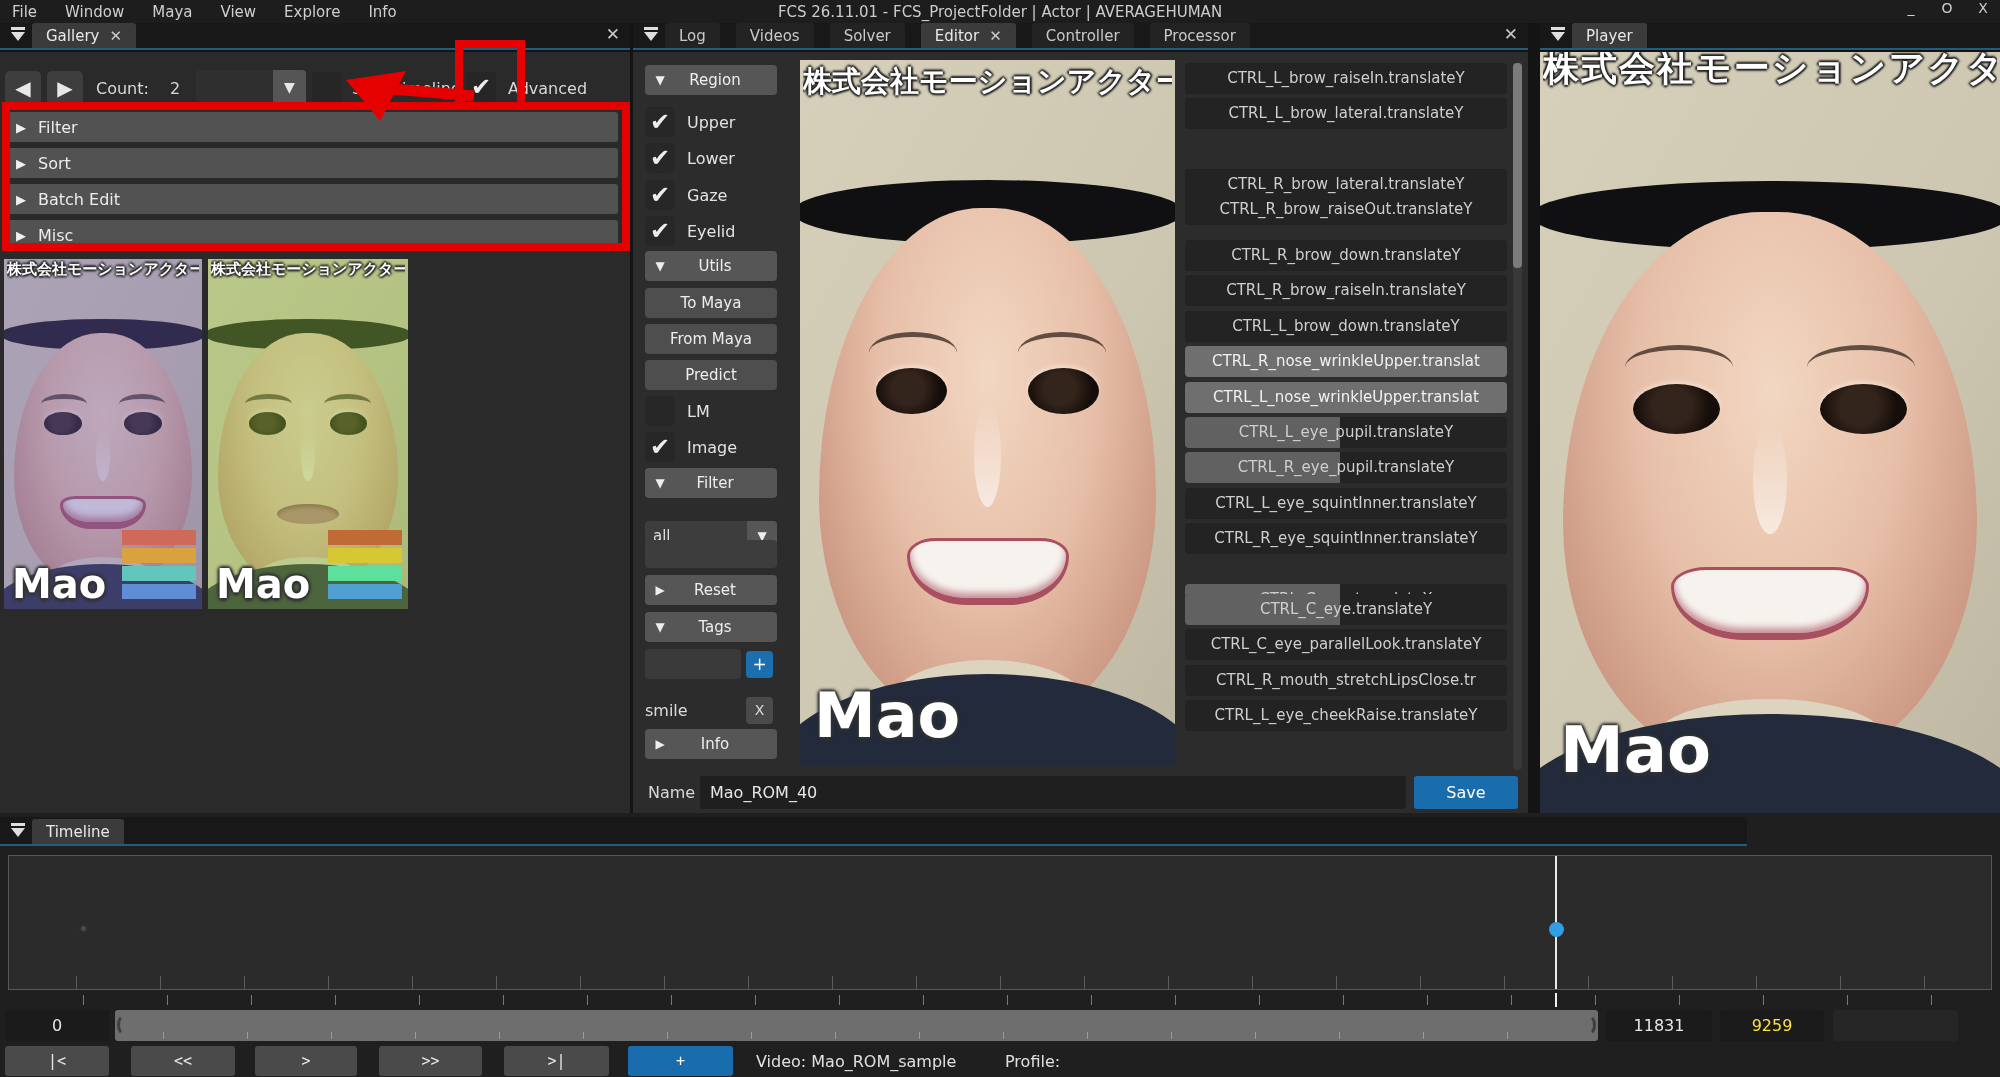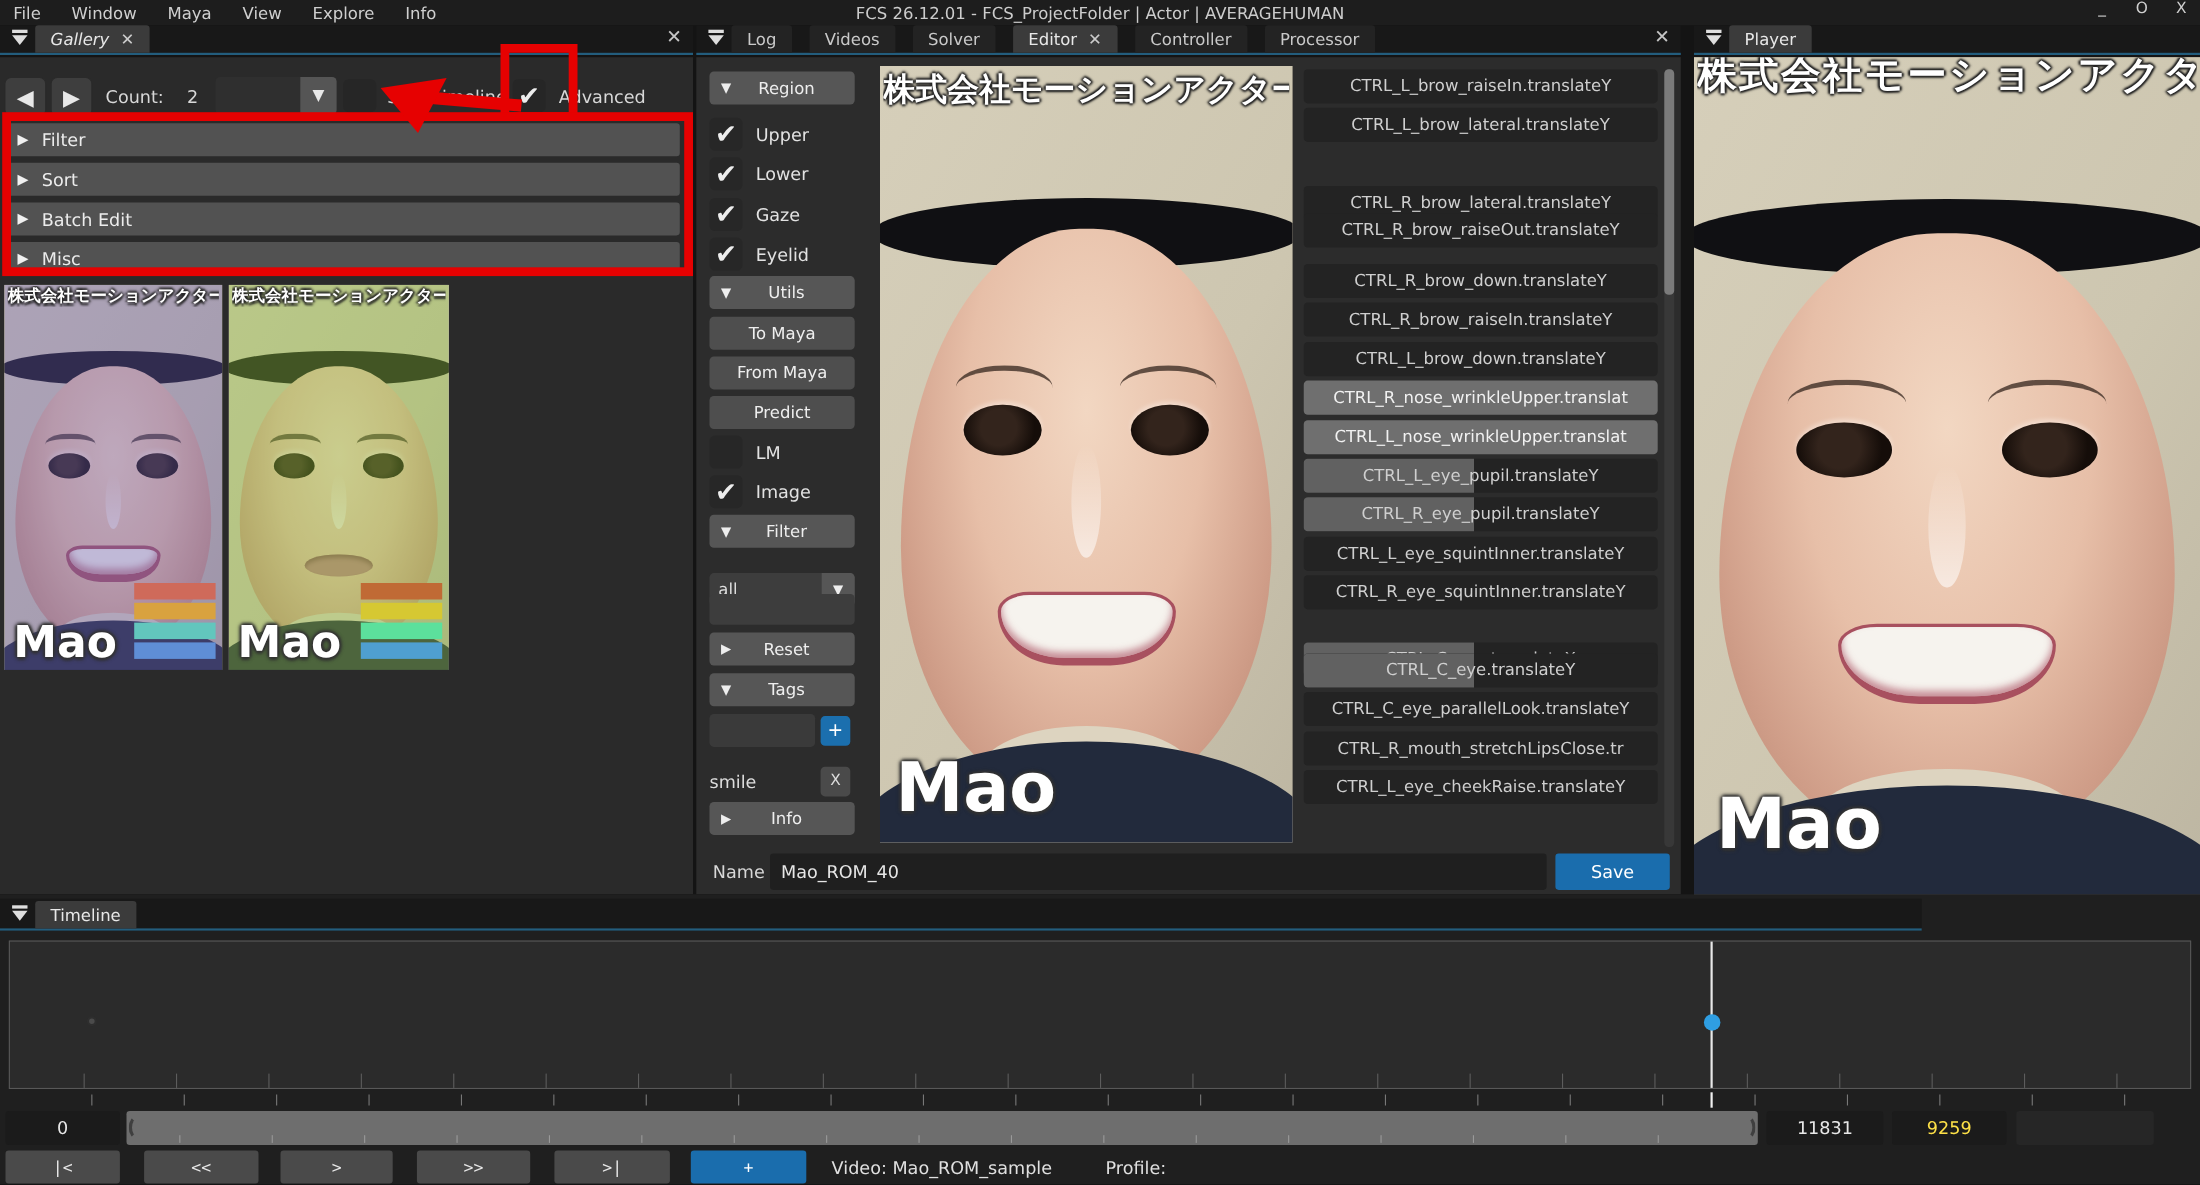--- a/index.html
+++ b/index.html
@@ -17,21 +17,21 @@
 
   
   .tabrow { position:absolute; top:23px; height:27px; background:#181818; border-bottom:2px solid #235d7d; display:flex; align-items:flex-end; }
   .micon { width:24px; height:20px; margin:0 2px 3px 6px; }
   .micon::before { content:""; display:block; width:14px; height:3px; background:#dedede; margin:2px auto 2px; }
   .micon::after { content:""; display:block; width:0; height:0; border:7px solid transparent; border-top:9px solid #dedede; border-bottom:0; margin:0 auto; }
   .tab { height:25px; padding:0 14px; display:flex; align-items:center; gap:10px; font-size:15px; color:#c9c9c9; background:#232323; border-radius:3px 3px 0 0; white-space:nowrap; }
   .tab.active { background:#3b3b3b; color:#e8e8e8; }
   .tab .x { font-size:15px; color:#cccccc; }
   .row-close { margin-left:auto; margin-right:10px; margin-bottom:4px; font-size:17px; color:#c5c5c5; }
-  #gallery-tabrow { left:0; width:630px;font-style:italic; }
+  #gallery-tabrow { left:0; width:630px; }
   #editor-tabrow { left:633px; width:895px; }
   #player-tabrow { left:1540px; width:460px; }
   #editor-tabs { display:flex; gap:16px; align-items:flex-end; }
 
   
   #gallery-panel { position:absolute; left:0; top:52px; width:630px; height:761px; background:#2a2a2a; }
   .nav-btn { position:absolute; width:38px; height:36px; background:#3e3e3e; border:1px solid #2a2a2a; border-radius:6px; color:#e8e8e8; font-size:20px; text-align:center; line-height:34px; }
   #gal-prev { left:4px; top:18px; }
   #gal-next { left:46px; top:18px; }
   #count-label { position:absolute; left:96px; top:27px; font-size:16px; color:#d8d8d8; }
@@ -162,21 +162,21 @@
 
   <div id="menubar">
     <div id="menu-items">
         <span>File</span>
         <span>Window</span>
         <span>Maya</span>
         <span>View</span>
         <span>Explore</span>
         <span>Info</span>
       </div>
-    <div id="win-title">FCS 26.12.01 - FCS_ProjectFolder | Actor | AVERAGEHUMAN</div>
+    <div id="win-title">FCS 26.11.01 - FCS_ProjectFolder | Actor | AVERAGEHUMAN</div>
     <div id="win-controls">
         <span>_</span>
         <span>O</span>
         <span>X</span>
       </div>
   </div>
 
   <div id="gallery-tabrow" class="tabrow">
     <div class="micon"></div>
     <div class="tab active">

